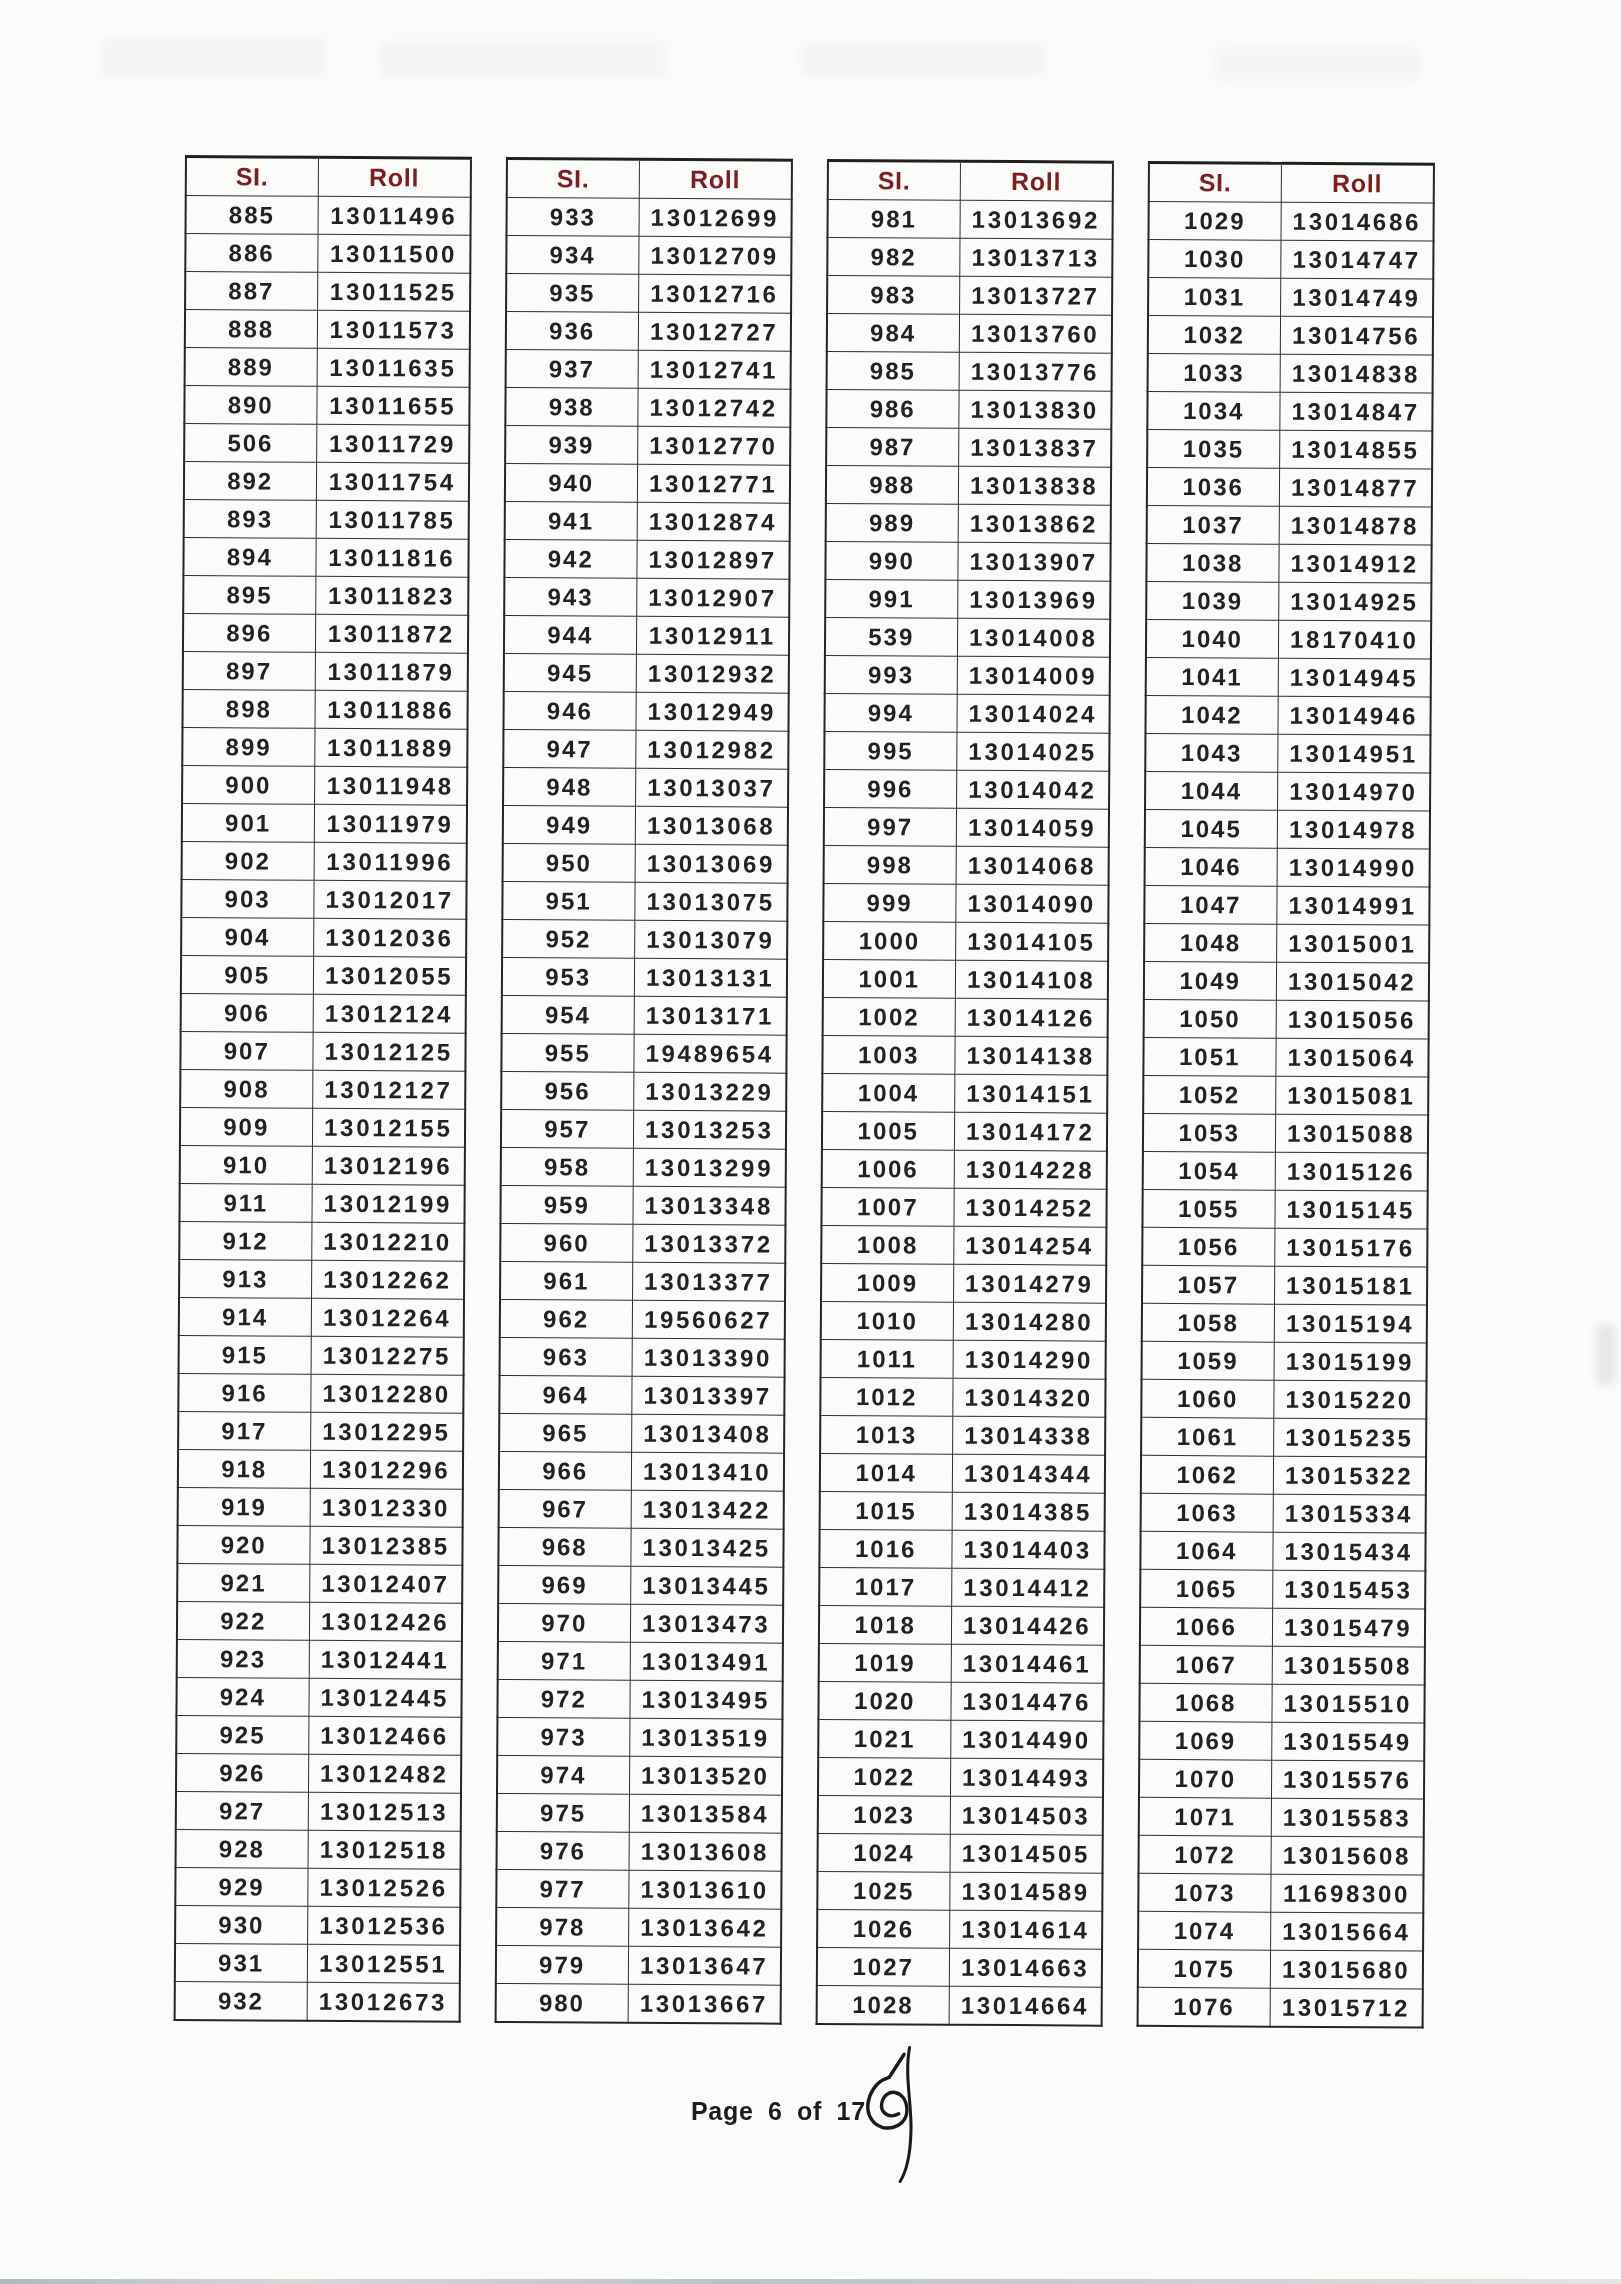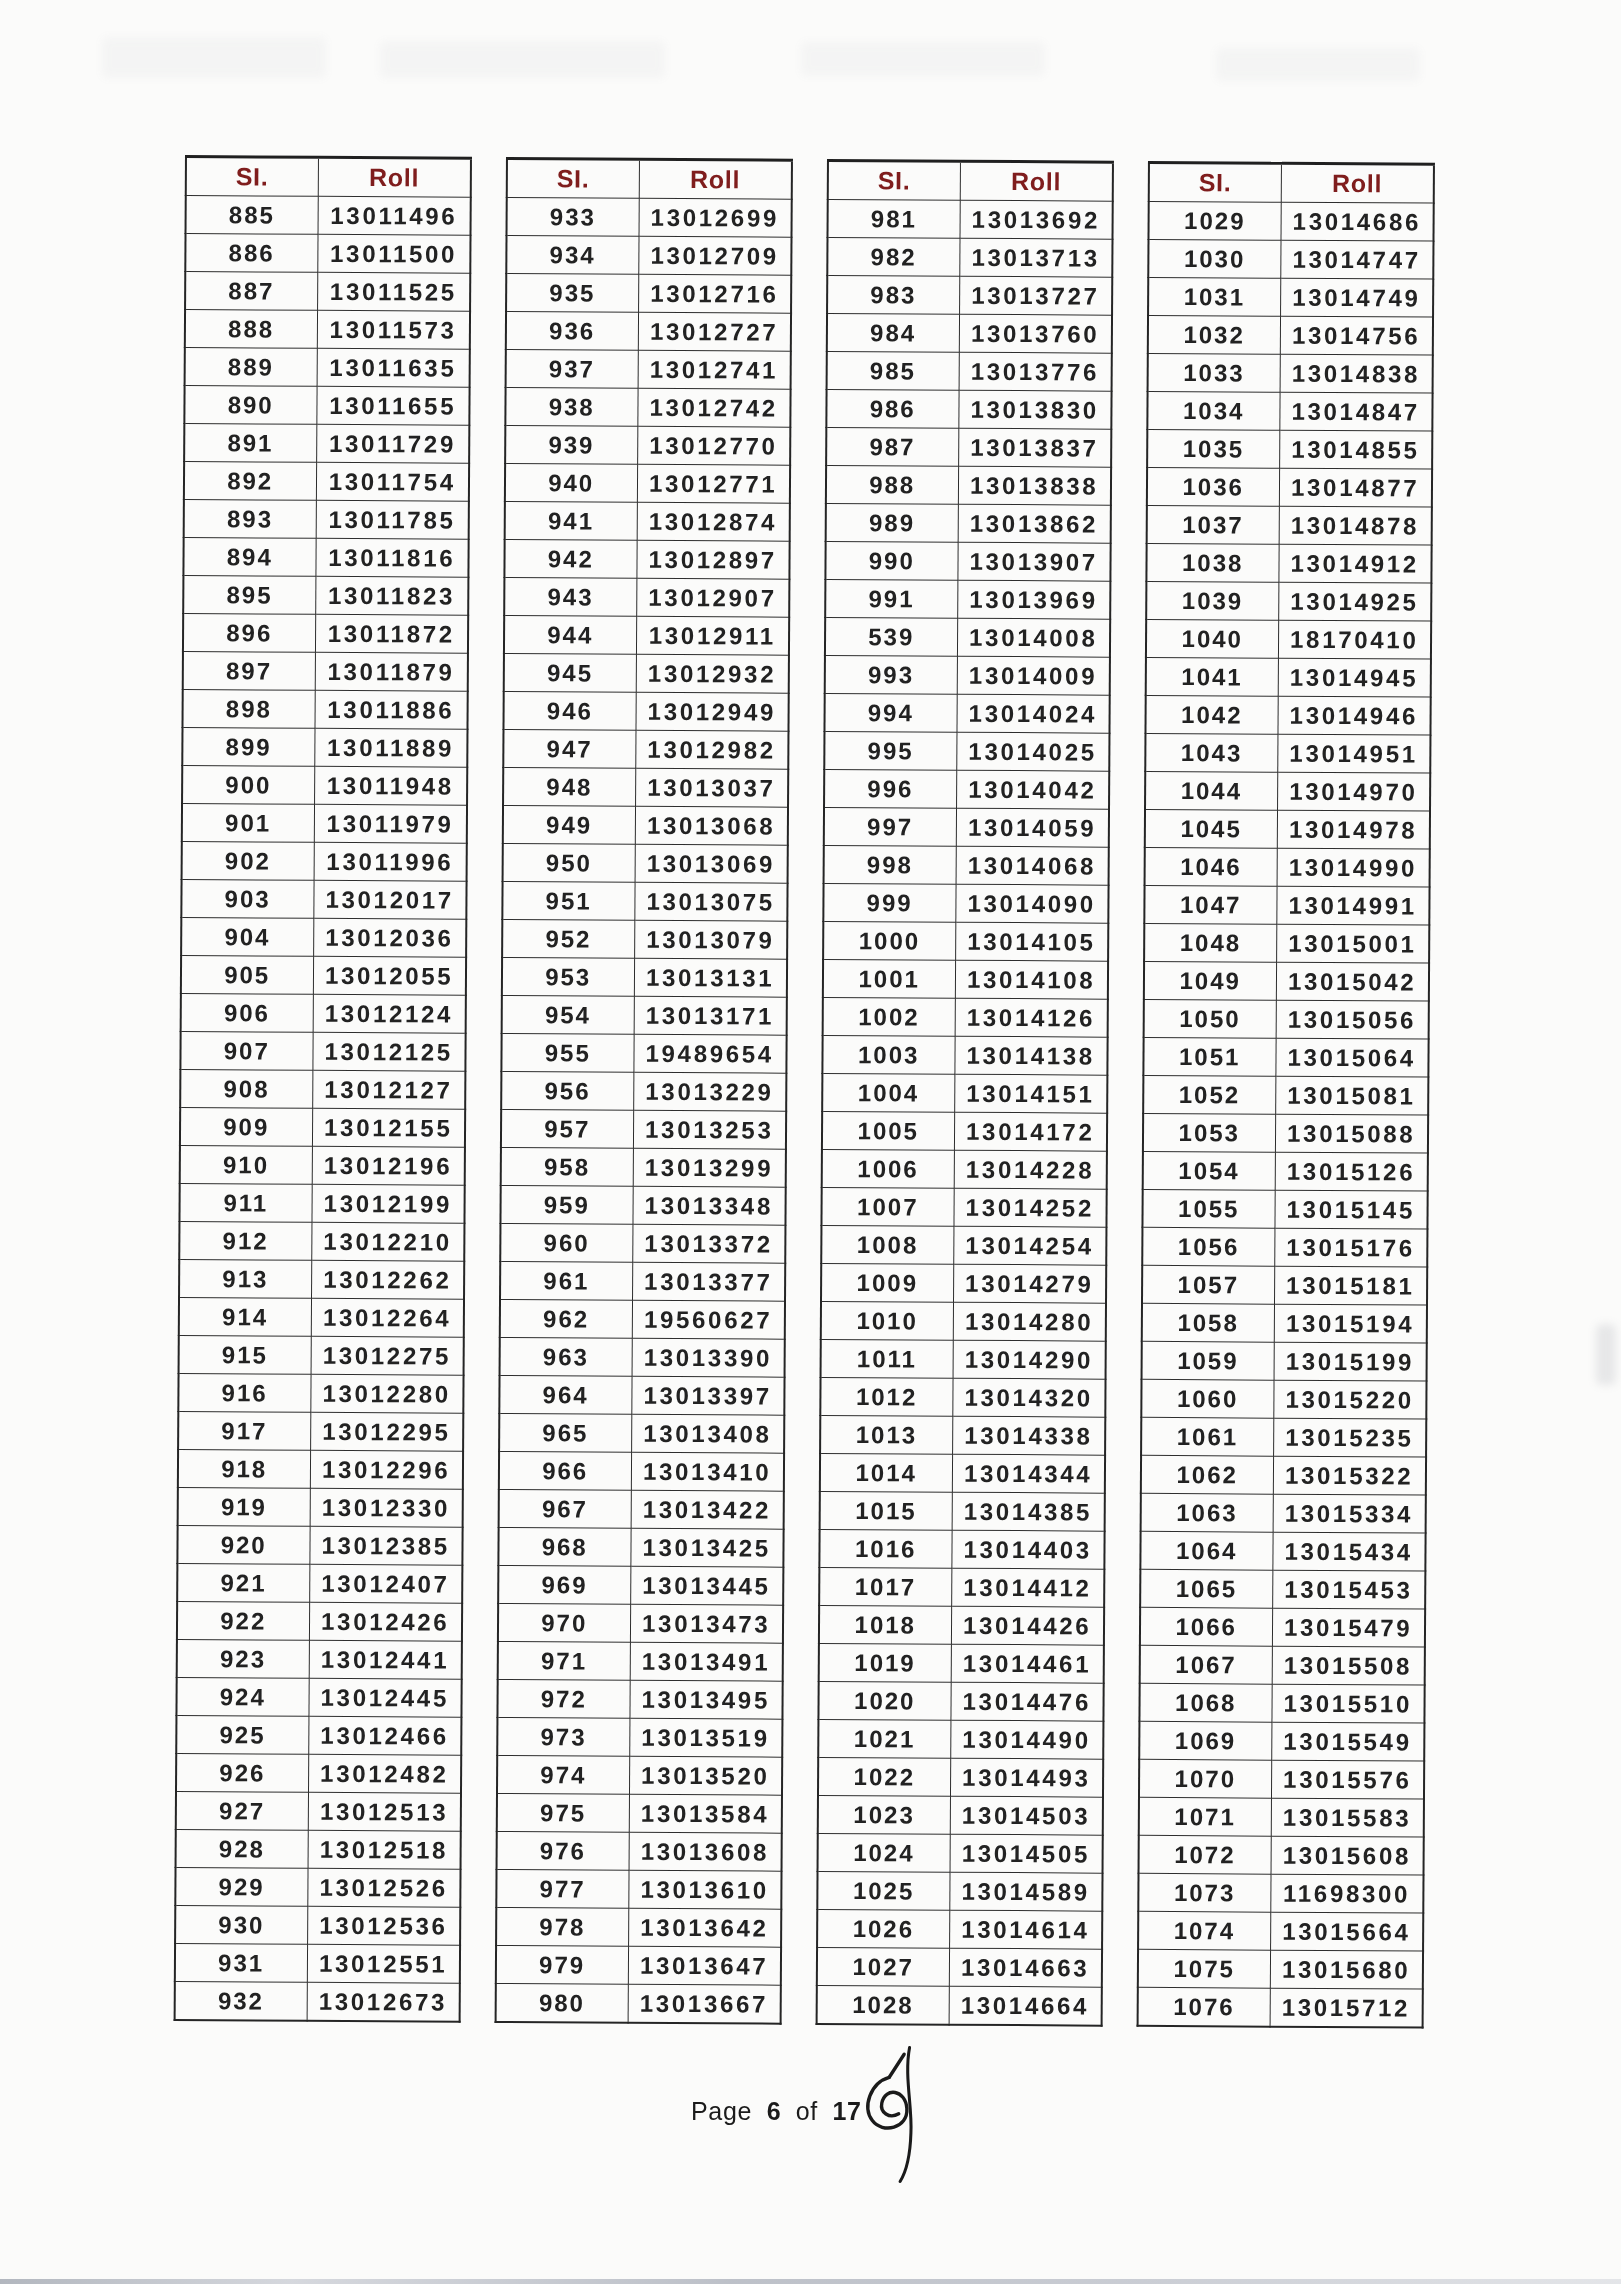--- a/index.html
+++ b/index.html
@@ -77,21 +77,21 @@
   table.roll-table td.sl-cell { letter-spacing: 2px; }
   .footer {
     position: absolute;
     left: 691px;
     top: 2097px;
     font-size: 25px;
     color: #1b1b1b;
     letter-spacing: 0.7px;
     white-space: nowrap;
   }
-  .footer .lbl { font-weight: 400; margin-top: 24px; }
+  .footer .lbl { font-weight: 700; margin-top: 24px; }
   .footer .num { font-weight: 700; }
   .footer span { margin-right: 6.8px; }
   .footer span:last-child { margin-right: 12px; }
   .signature {
     position: absolute;
     left: 850px;
     top: 2043px;
     width: 88px;
     height: 143px;
   }
@@ -136,21 +136,21 @@
         </tr>
         <tr>
           <td class="sl-cell">889</td>
           <td class="roll-cell">13011635</td>
         </tr>
         <tr>
           <td class="sl-cell">890</td>
           <td class="roll-cell">13011655</td>
         </tr>
         <tr>
-          <td class="sl-cell">891</td>
+          <td class="sl-cell">506</td>
           <td class="roll-cell">13011729</td>
         </tr>
         <tr>
           <td class="sl-cell">892</td>
           <td class="roll-cell">13011754</td>
         </tr>
         <tr>
           <td class="sl-cell">893</td>
           <td class="roll-cell">13011785</td>
         </tr>

